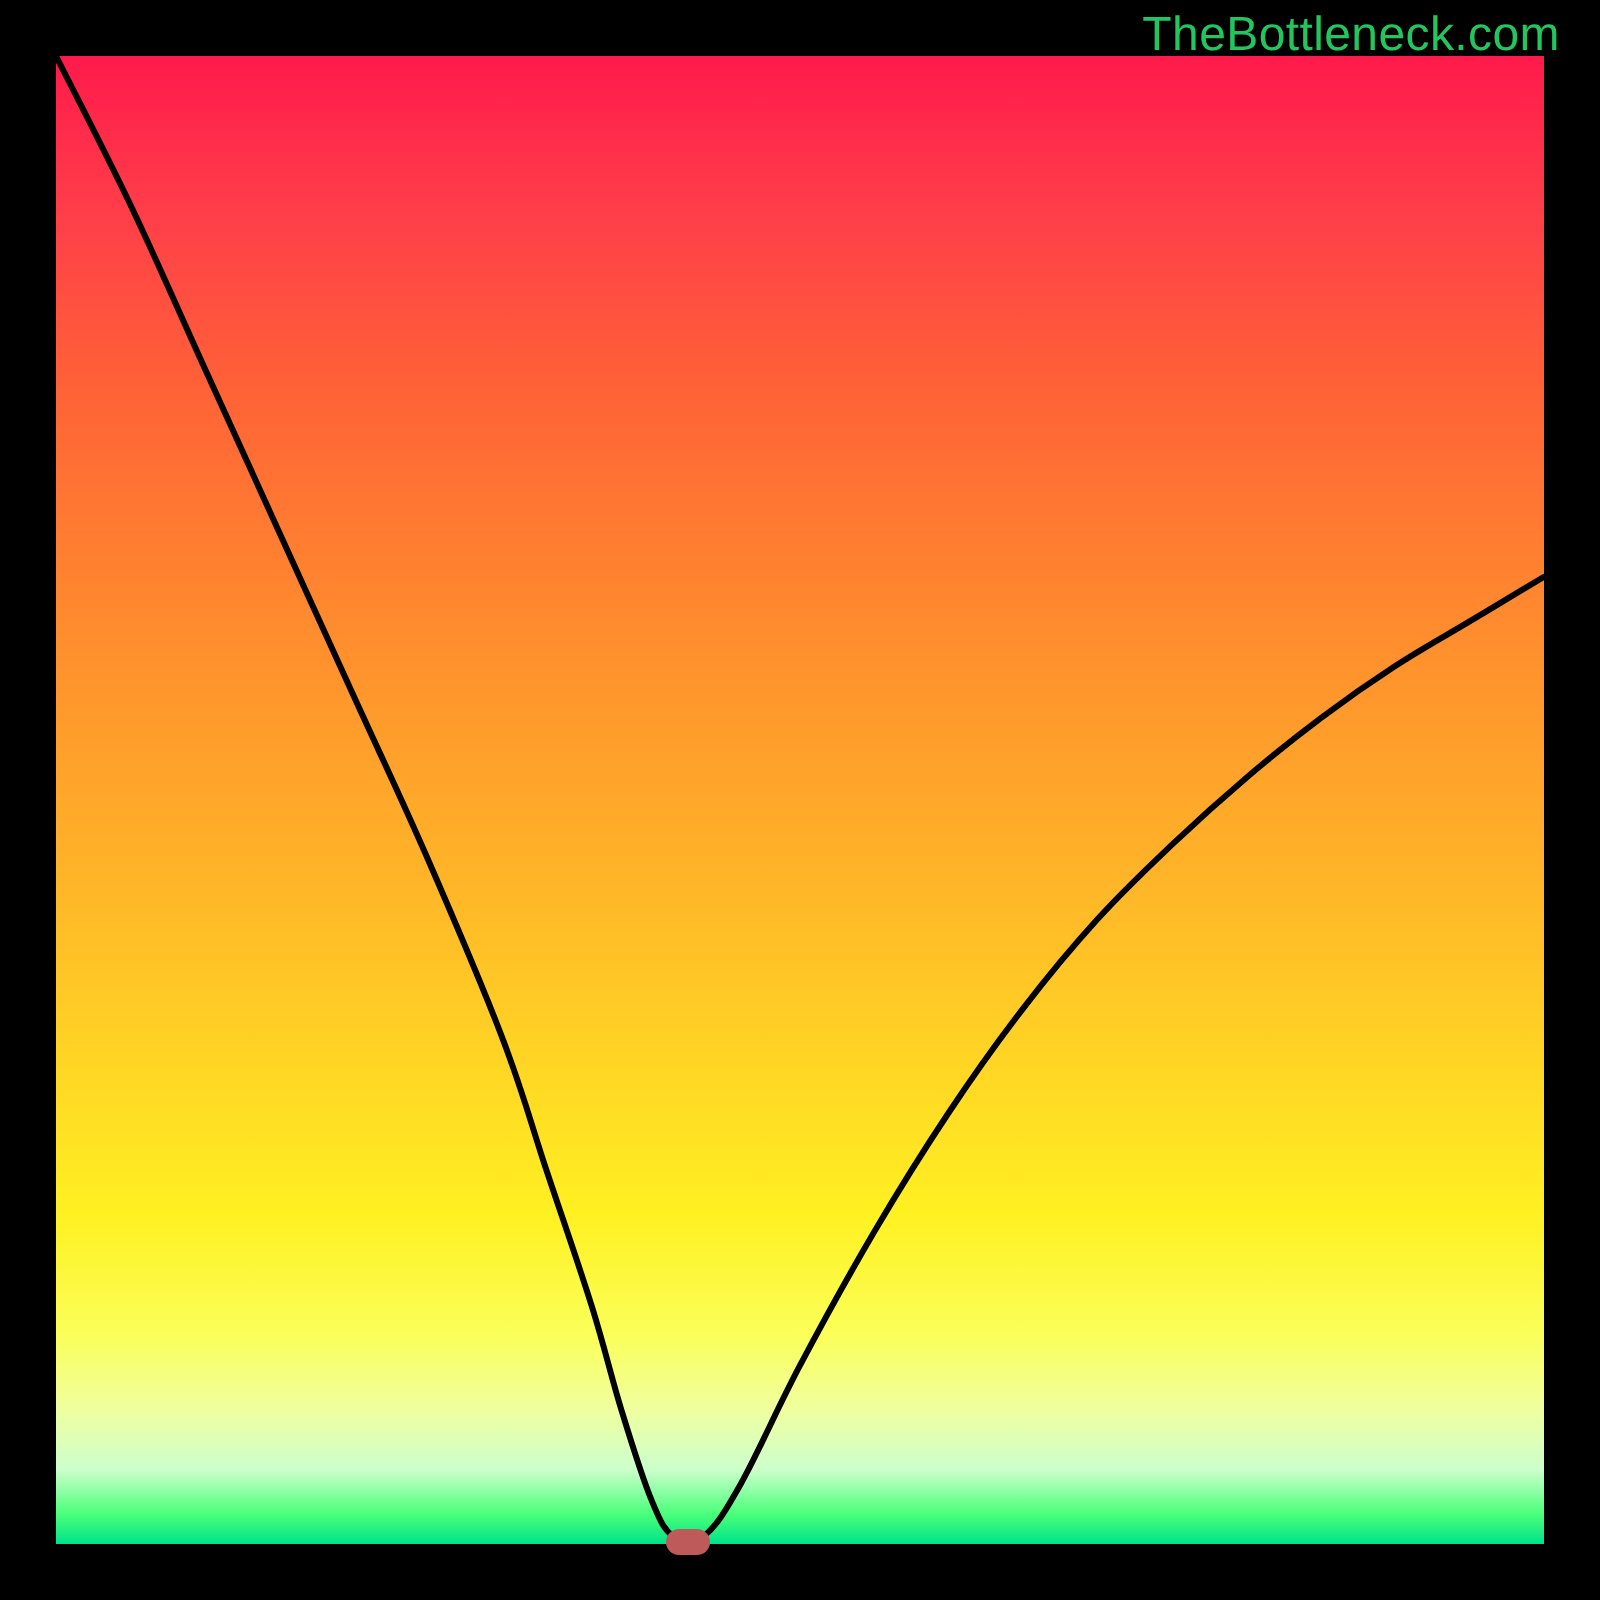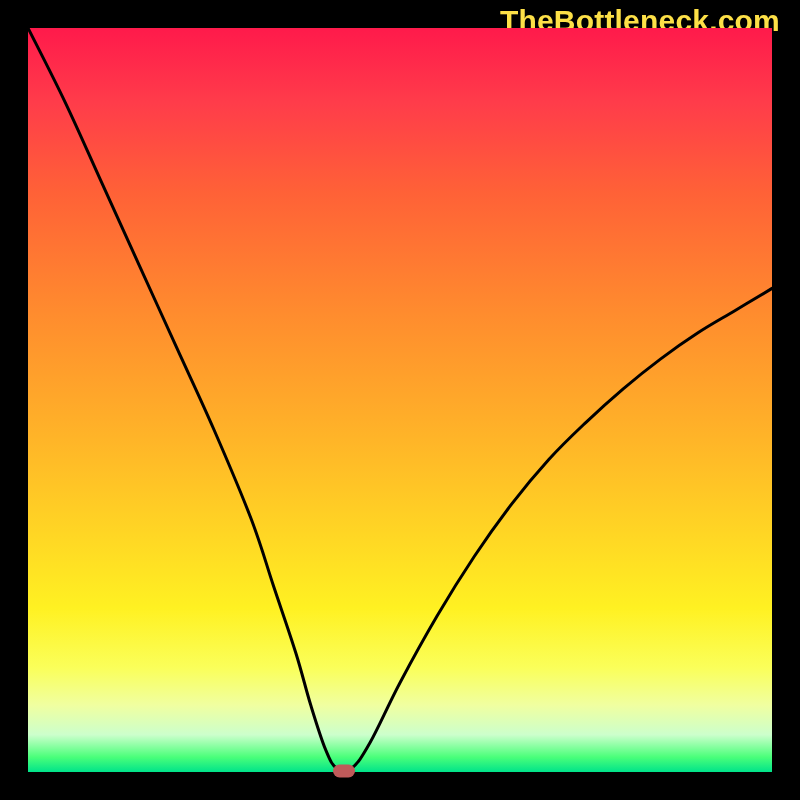--- a/index.html
+++ b/index.html
@@ -15,21 +15,21 @@
       #ffd624 68%,
       #fff122 78%,
       #faff5a 86%,
       #f0ffa0 91%,
       #ccffcc 95%,
       #4aff7a 98%,
       #00e38a 100%);
   }
   .curve{position:absolute;left:0;top:0;width:744px;height:744px}
   .marker{position:absolute;width:22px;height:13px;border-radius:7px;background:#bf5a5a;transform:translate(-50%,-50%)}
-  .watermark{position:absolute;right:20px;top:4px;color:#fde047;font-size:30px;font-weight:700;letter-spacing:0.2px}
+  .watermark{position:absolute;right:20px;top:4px;color:#22c55e;font-size:24px;font-weight:400;letter-spacing:0.2px}
 </style>
 </head>
 <body>
 
 <div class="frame">
   <div class="watermark">TheBottleneck.com</div>
   <div class="plot">
     <div class="grad"></div>
     <svg class="curve" viewBox="0 0 744 744" preserveAspectRatio="none">
       <path id="curvePath" fill="none" stroke="#000" stroke-width="3" stroke-linecap="round" d="M 0 0 C 6.696000000000001 13.391999999999996, 23.808 46.27679999999998, 37.2 74.39999999999998 C 50.592000000000006 102.52319999999997, 61.00800000000001 126.7776, 74.4 156.24 C 87.792 185.7024, 98.208 208.61759999999998, 111.6 238.07999999999998 C 124.99199999999999 267.5424, 135.40800000000002 290.4576, 148.8 319.92 C 162.192 349.3824, 172.608 370.9584, 186 401.76 C 199.392 432.5616, 212.48639999999997 462.91679999999997, 223.2 491.03999999999996 C 233.9136 519.1632, 237.4848 533.8944, 245.52 558 C 253.5552 582.1056, 261.14399999999995 603.5328000000001, 267.84 624.96 C 274.536 646.3872, 277.3632 659.6304, 282.72 677.04 C 288.07680000000005 694.4495999999999, 292.9128 710.2968, 297.6 721.68 C 302.28720000000004 733.0631999999999, 304.0728 736.932, 308.76 740.28 C 313.4472 743.6279999999999, 317.61359999999996 744.9671999999999, 323.64 740.28 C 329.6664 735.5928, 333.53520000000003 729.6408, 342.24 714.24 C 350.9448 698.8392, 359.9472 677.4864, 372 654.72 C 384.0528 631.9536, 395.80800000000005 610.5264, 409.20000000000005 587.76 C 422.59200000000004 564.9936, 433.008 548.328, 446.4 528.24 C 459.792 508.15200000000004, 470.208 493.56960000000004, 483.6 476.16 C 496.992 458.7504, 507.40799999999996 446.25120000000004, 520.8 431.52000000000004 C 534.192 416.78880000000004, 544.608 407.0424, 558 394.32 C 571.392 381.5976, 581.808 372.22319999999996, 595.2 360.84 C 608.5920000000001 349.4568, 619.008 341.12399999999997, 632.4 331.08 C 645.7919999999999 321.036, 656.2080000000001 313.7448, 669.6 305.04 C 682.992 296.33520000000004, 693.4079999999999 290.75520000000006, 706.8 282.72 C 720.192 274.6848, 737.304 264.4176, 744 260.4"></path>

